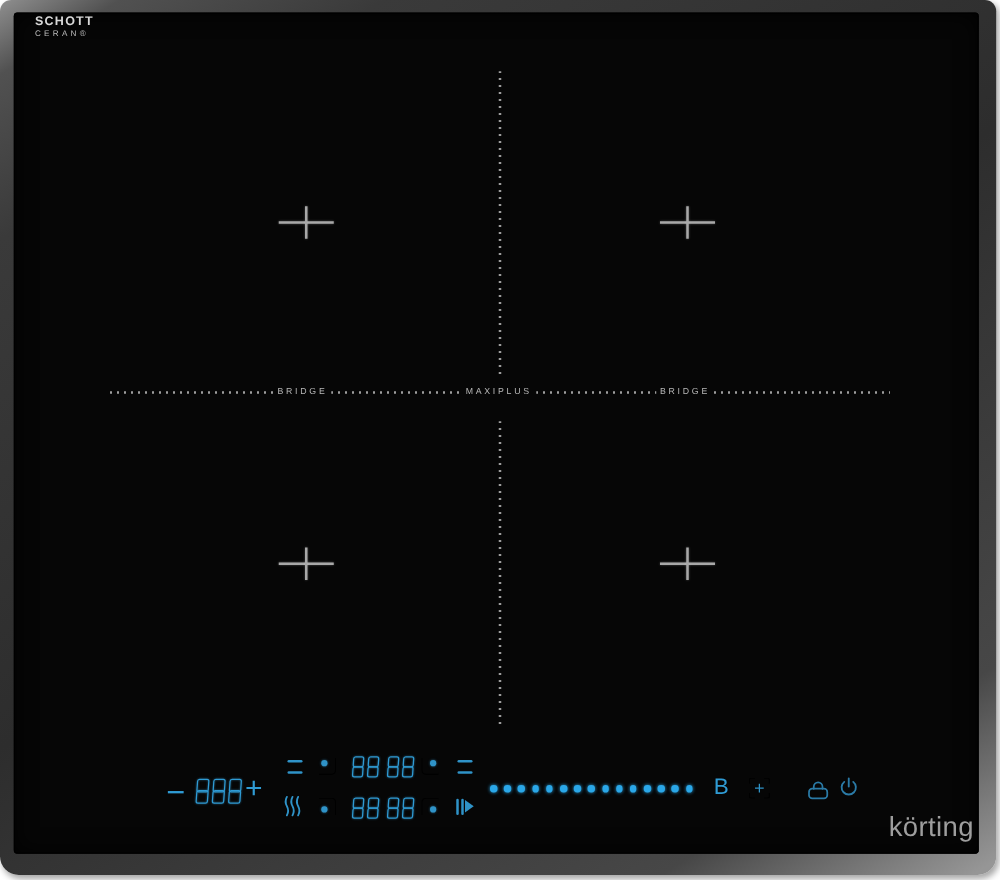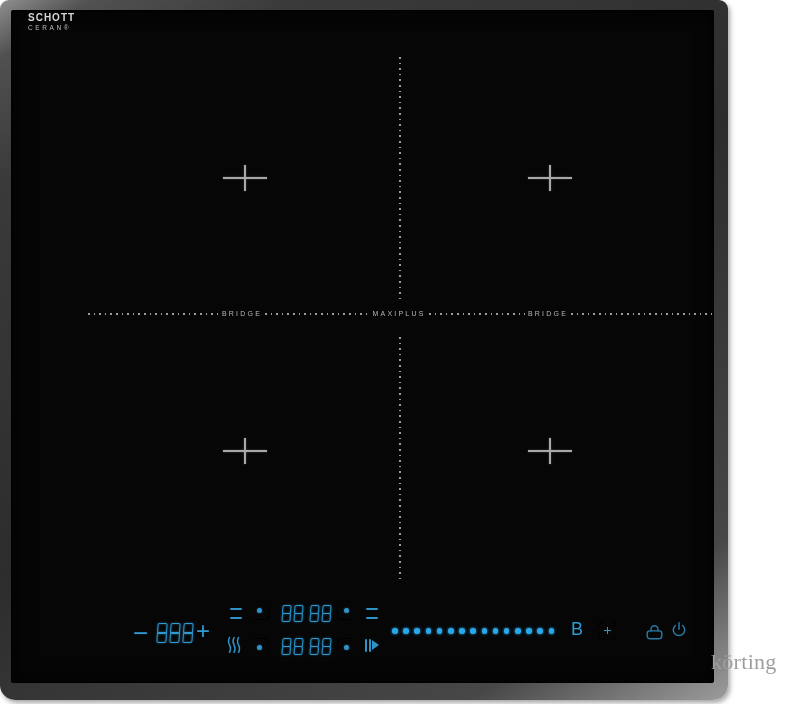--- a/index.html
+++ b/index.html
@@ -1,17 +1,17 @@
 <!DOCTYPE html>
 <html style="--display-blue: #2f9bd4; --slider-blue: #2aa7e8; --icon-blue: #2f93c8; --dim-blue: #2a7aa6; --glass-black: #060606; --marking-gray: #b8b8b8; --logo-gray: #9e9e9e;"><head>
 <meta charset="utf-8">
 <style>
   html,body{margin:0;padding:0;background:#ffffff;width:800px;height:704px;overflow:hidden;
     font-family:"Liberation Sans", sans-serif;}
-  .hob{position:absolute;left:0;top:0;width:728px;height:700px;
+  .hob{position:absolute;left:0;top:0;width:797px;height:700px;
     border-radius:9px 9px 15px 15px;
     background:linear-gradient(148deg,#8f8f8f 0%,#515151 5%,#3a3a3a 16%,#2d2d2d 50%,#474747 86%,#969696 99%);
     box-shadow:2px 3px 5px rgba(0,0,0,.35);}
   .glass{position:absolute;left:11px;top:10px;right:14px;bottom:17px;
     background:var(--glass-black,#060606);border-radius:3px;
     box-shadow:inset 0 0 0 1px #000, inset 0 0 18px rgba(0,0,0,.9);}
   
   .schott{position:absolute;left:28px;top:13px;line-height:1;}
   .schott .l1{display:block;color:#d8d8d8;font-size:10px;font-weight:bold;letter-spacing:1px;}
   .schott .l2{display:block;color:#bdbdbd;font-size:6.5px;letter-spacing:2.6px;margin-top:2px;}
@@ -92,21 +92,21 @@
   .fc{position:absolute;width:5px;height:5px;box-sizing:border-box;border-color:var(--icon-blue,#2f93c8);}
   .fc-tl{left:0;top:0;border-top:1.5px solid;border-left:1.5px solid;border-top-left-radius:2px;}
   .fc-tr{right:0;top:0;border-top:1.5px solid;border-right:1.5px solid;border-top-right-radius:2px;}
   .fc-bl{left:0;bottom:0;border-bottom:1.5px solid;border-left:1.5px solid;border-bottom-left-radius:2px;}
   .fc-br{right:0;bottom:0;border-bottom:1.5px solid;border-right:1.5px solid;border-bottom-right-radius:2px;}
   
   .lock{position:absolute;left:645px;top:623px;}
   .pwr{position:absolute;left:670px;top:621px;}
   
   .korting{position:absolute;left:711px;top:651px;font-size:22px;letter-spacing:.3px;
-    color:var(--logo-gray,#9e9e9e);line-height:1;font-family:Liberation Serif, serif;}
+    color:var(--logo-gray,#9e9e9e);line-height:1;}
 </style>
 </head>
 <body>
 
 <div class="hob">
   <div class="glass"></div>
 
   <div class="schott">
     <span class="l1">SCHOTT</span>
     <span class="l2">CERAN®</span>

